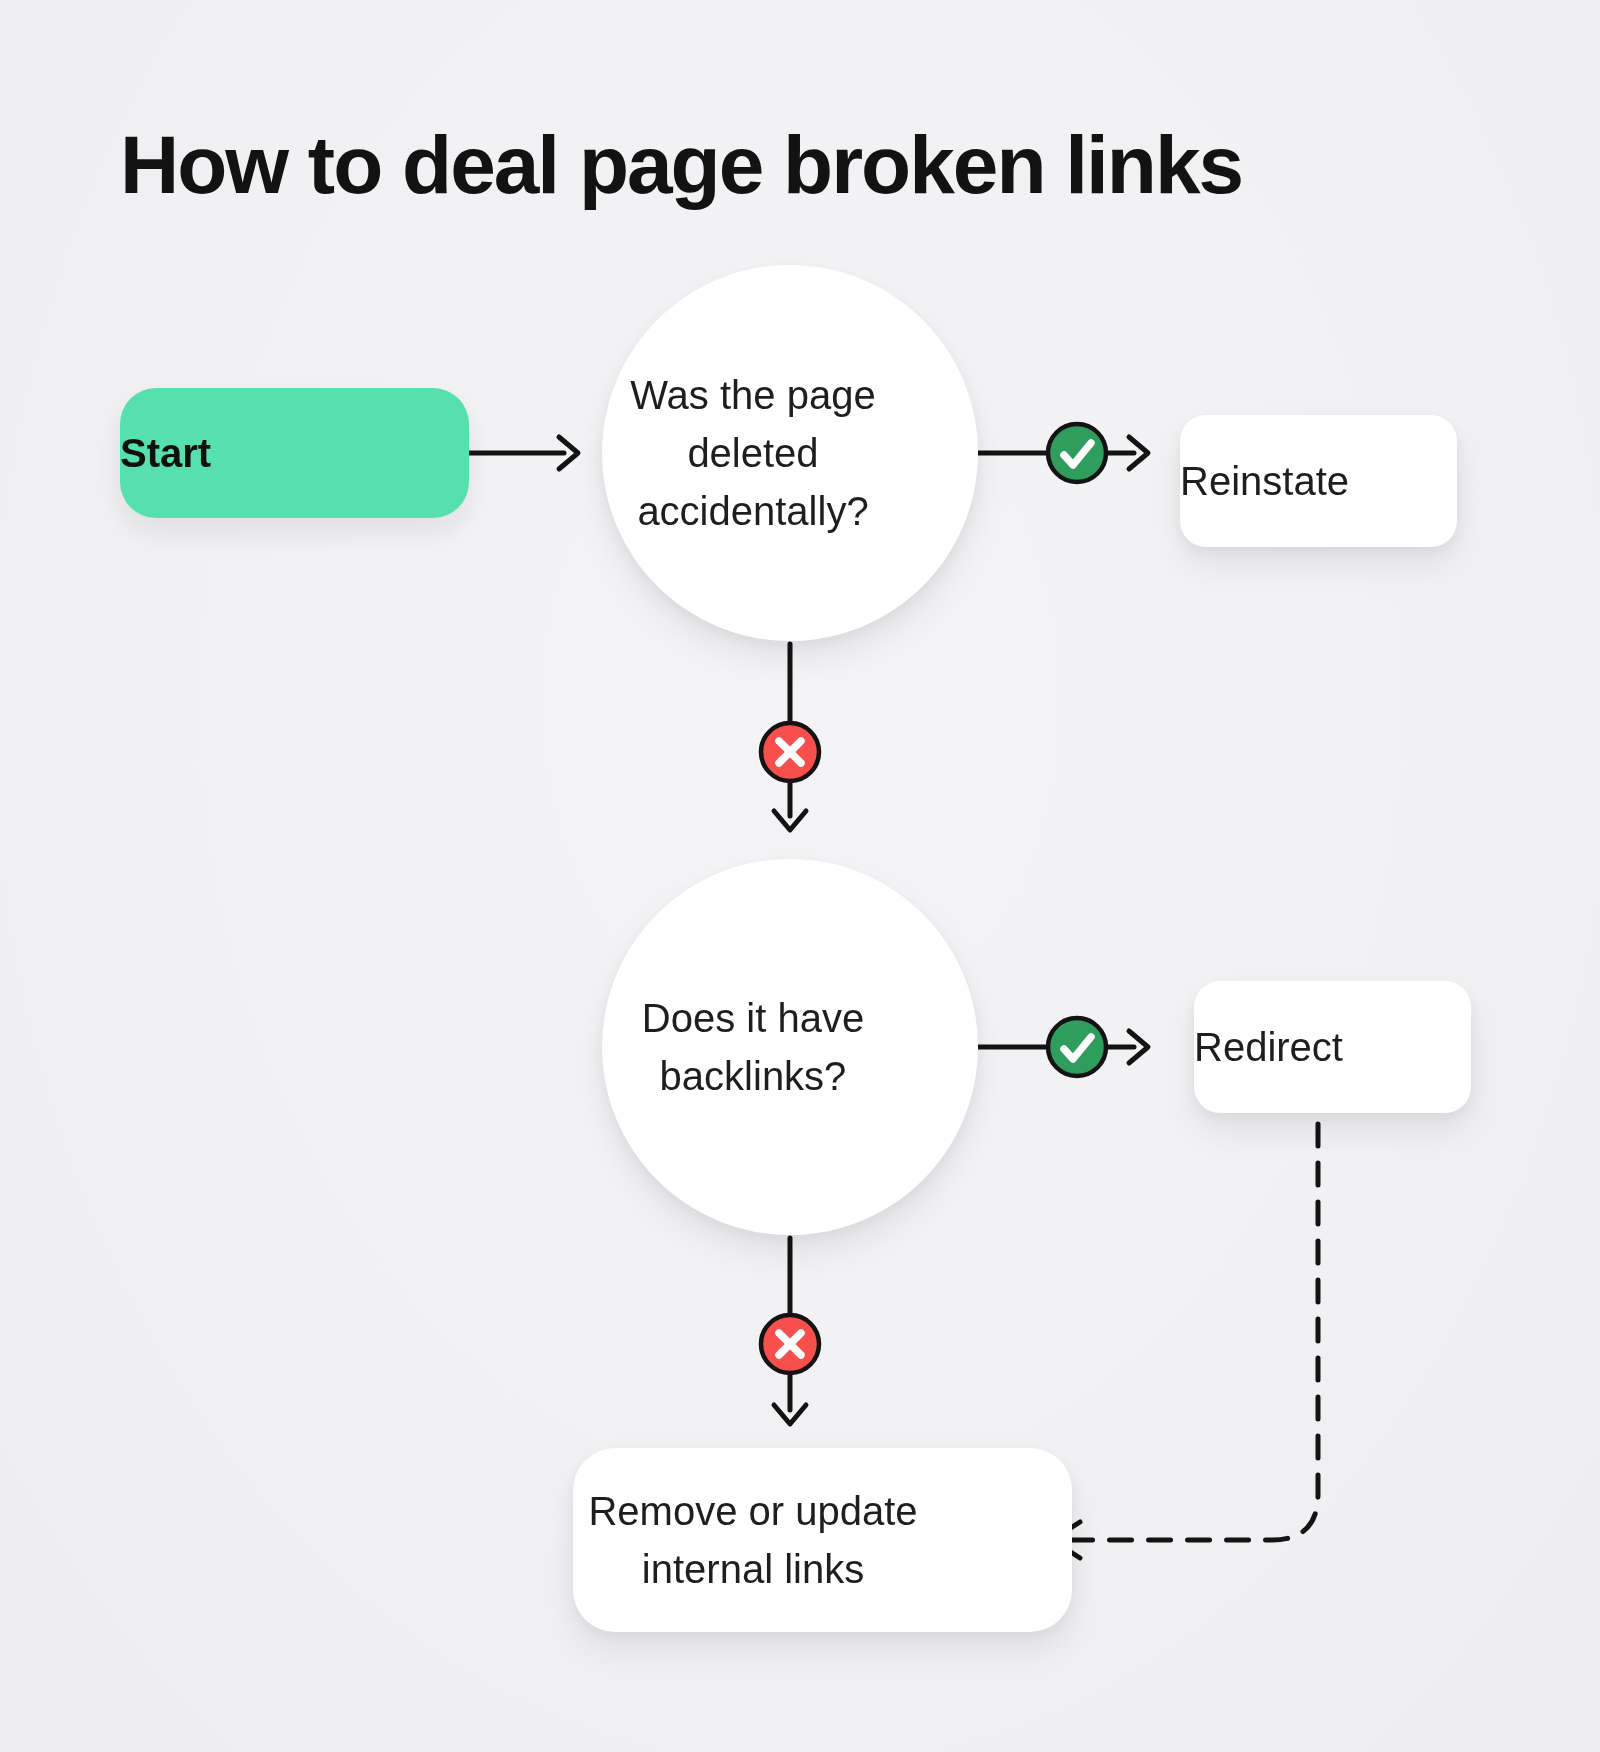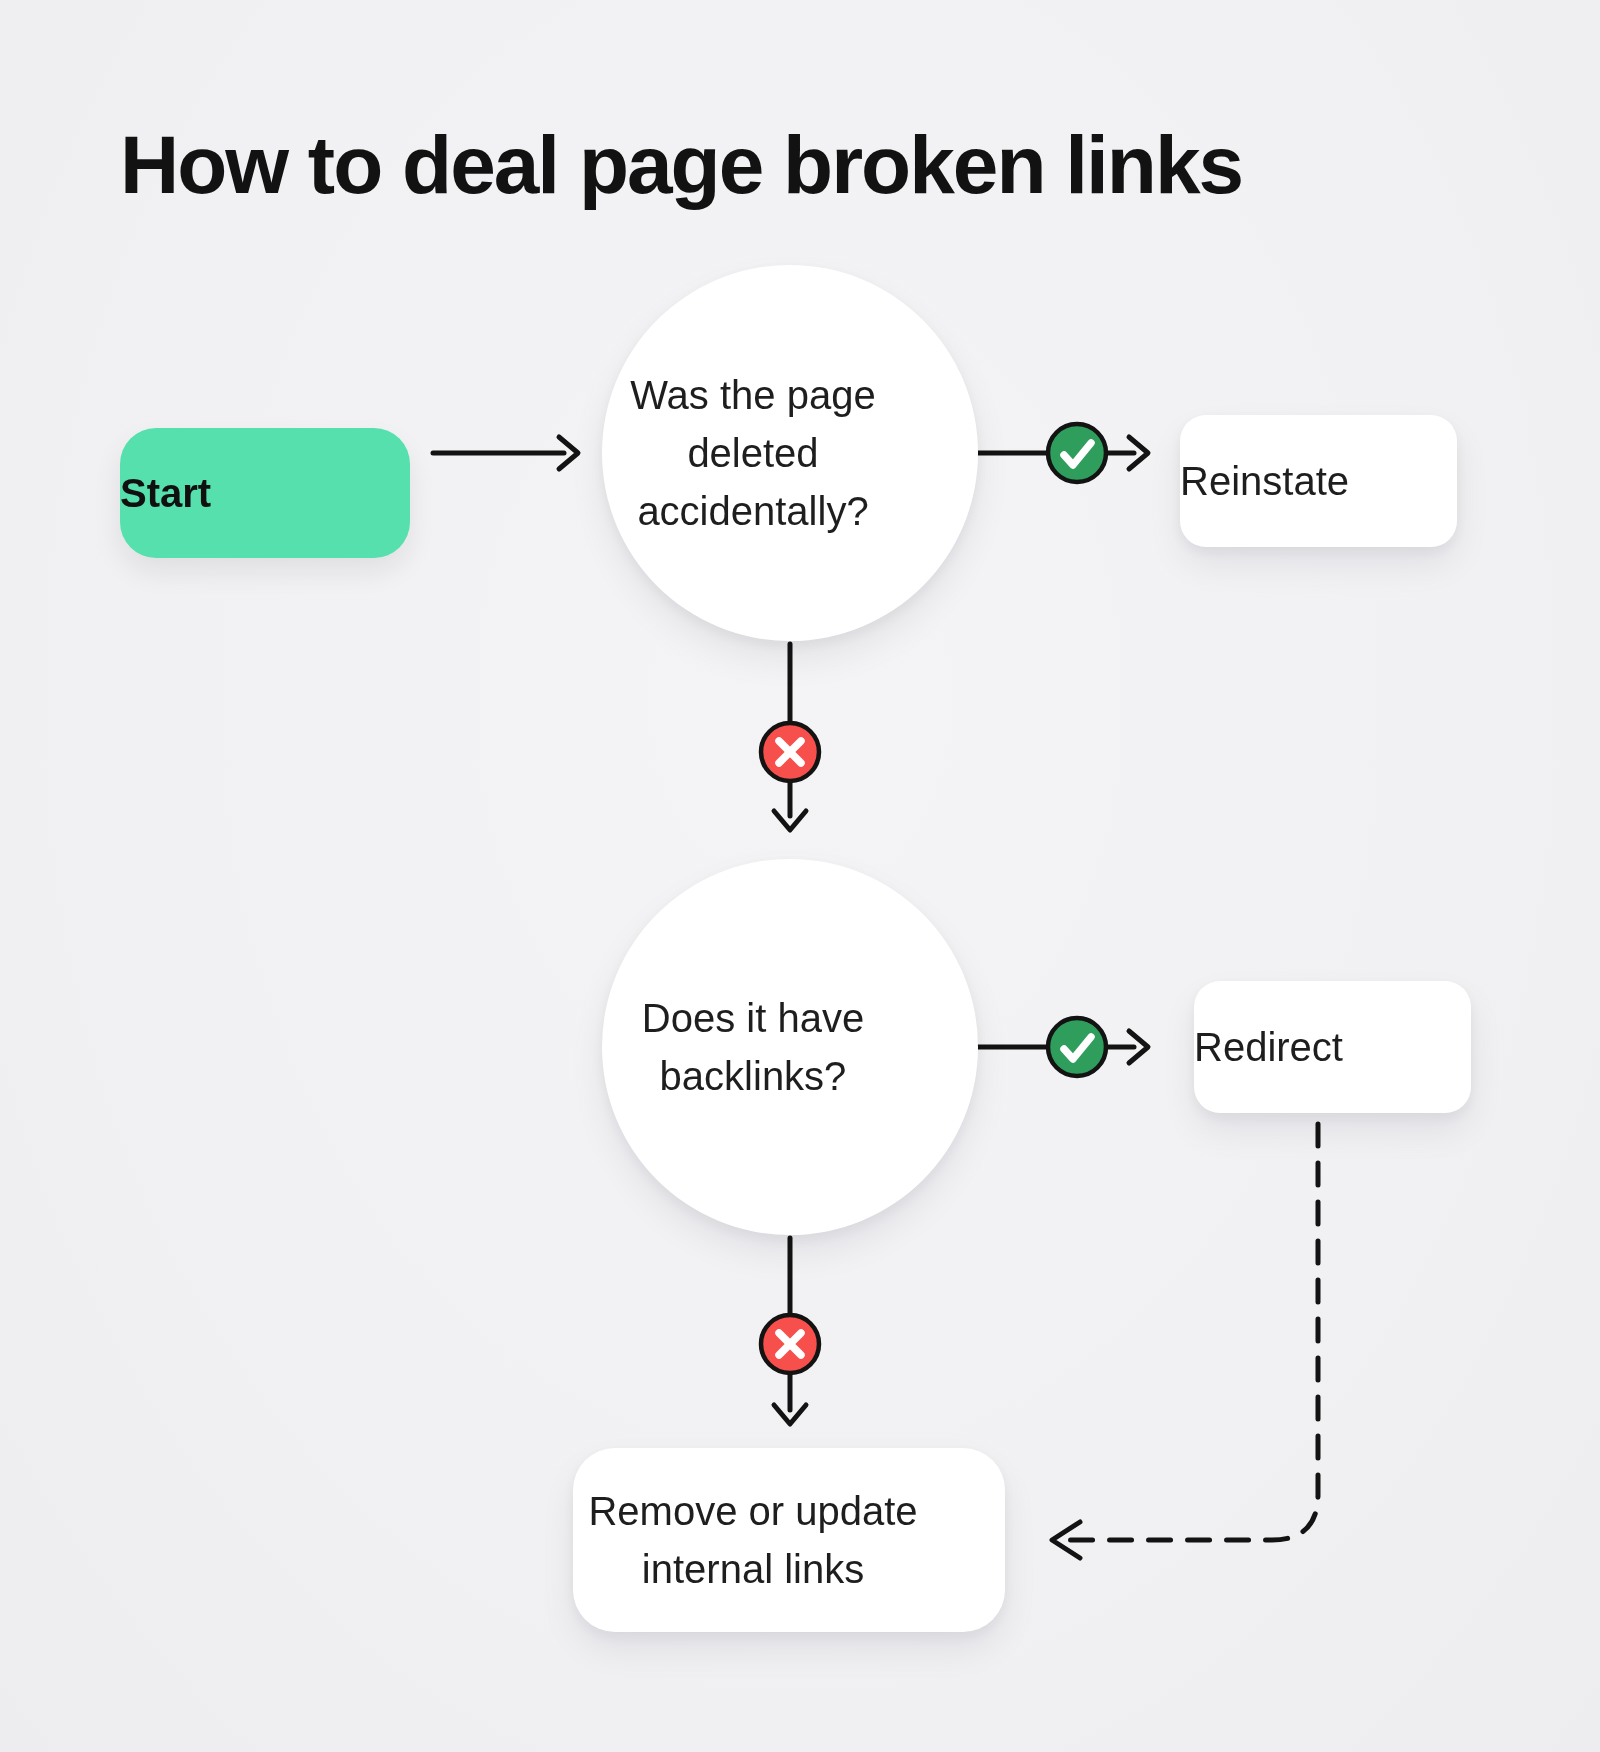--- a/index.html
+++ b/index.html
@@ -63,24 +63,23 @@
     color: #1e1e1e;
     box-shadow: 0 18px 36px rgba(20,20,30,0.07), 0 5px 12px rgba(20,20,30,0.05);
   }
   .node .label {
     font-size: 40px;
     line-height: 1.45;
     color: #1e1e1e;
   }
   .node-start {
     left: 120px; top: 388px;
-    width: 290px; height: 130px;
+    width: 349px; height: 130px;
     border-radius: 36px;
     box-shadow: 0 14px 28px rgba(20,20,30,0.08);
-    margin-top: 40px;
   }
   .node-start .label {
     font-weight: 700;
     color: #101010;
   }
   .node-circle {
     width: 376px; height: 376px;
     border-radius: 50%;
   }
   .node-circle .label {
@@ -90,21 +89,21 @@
   .node-q2 { left: 602px; top: 859px; }
   .node-box {
     left: 1180px;
     width: 277px; height: 132px;
     border-radius: 26px;
   }
   .node-reinstate { top: 387px; margin-top: 28px; }
   .node-redirect  { top: 981px; }
   .node-remove {
     left: 573px; top: 1448px;
-    width: 432px; height: 184px;
+    width: 499px; height: 184px;
     border-radius: 42px;
   }
   .node-remove .label { width: 360px; }
 </style>
 </head>
 <body>
 
 <div class="canvas" style="background-color: rgb(242, 242, 244);">
 
   <h1 class="page-title">How to deal page broken links</h1>

